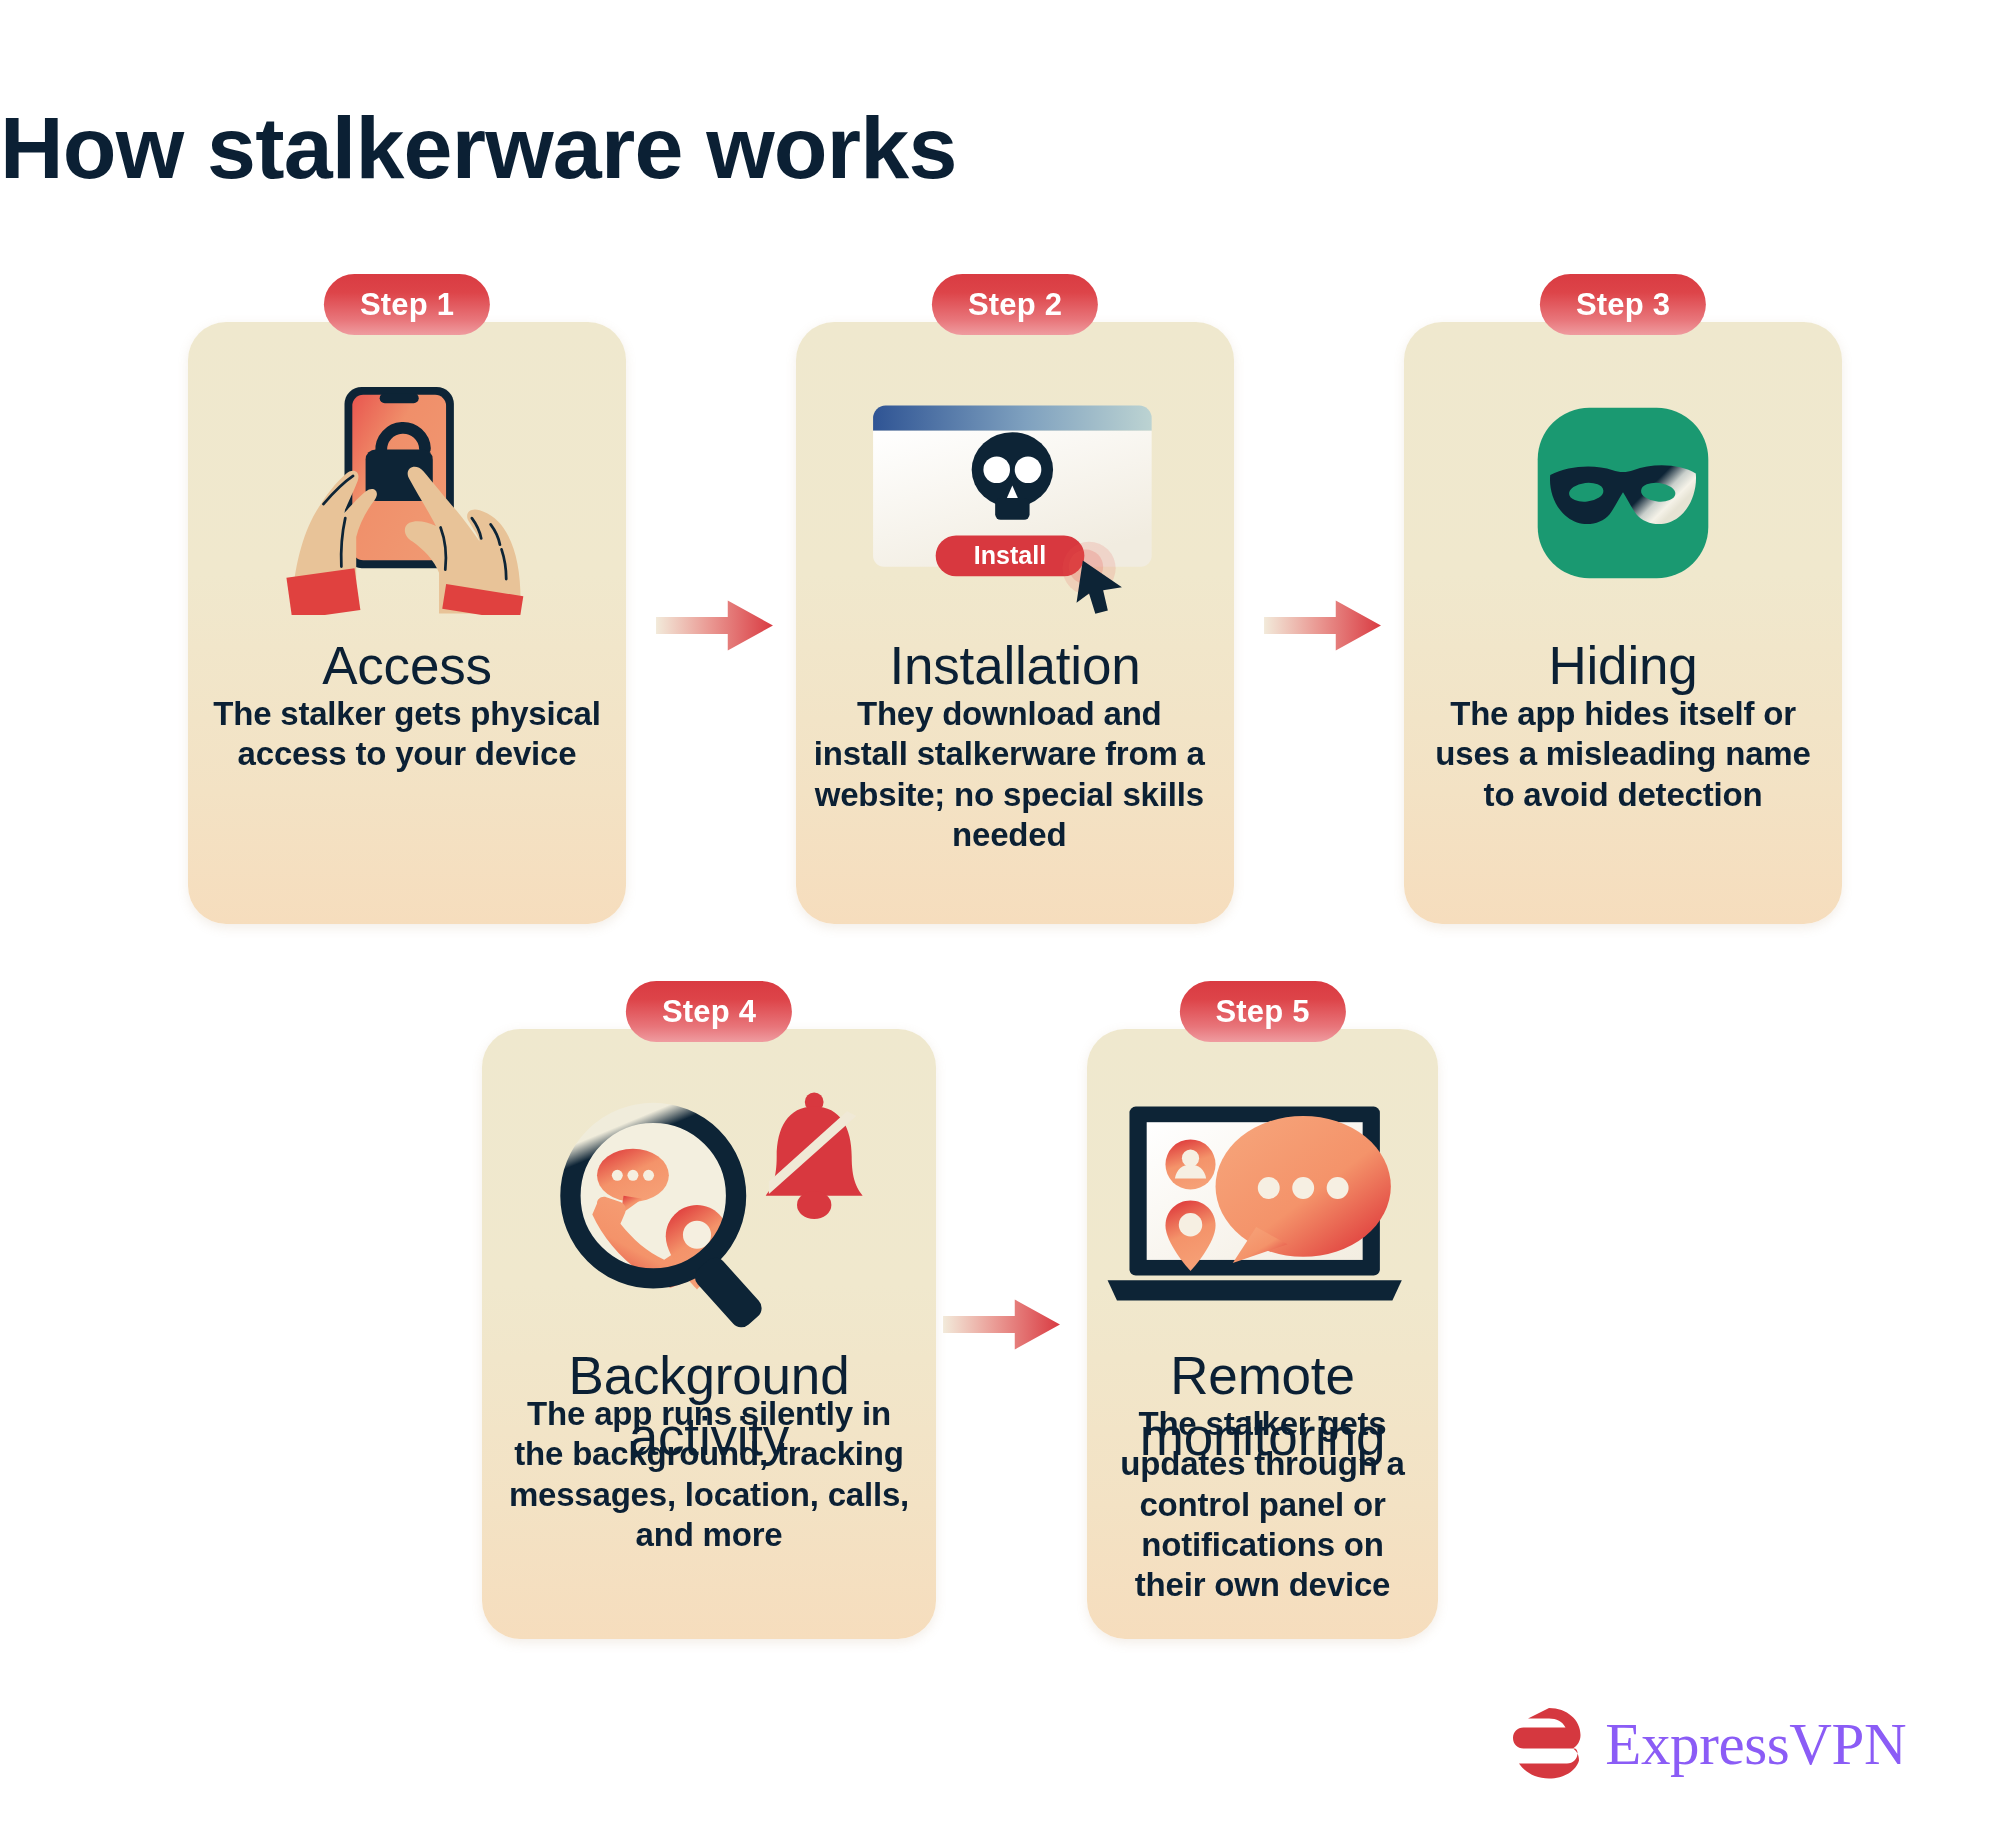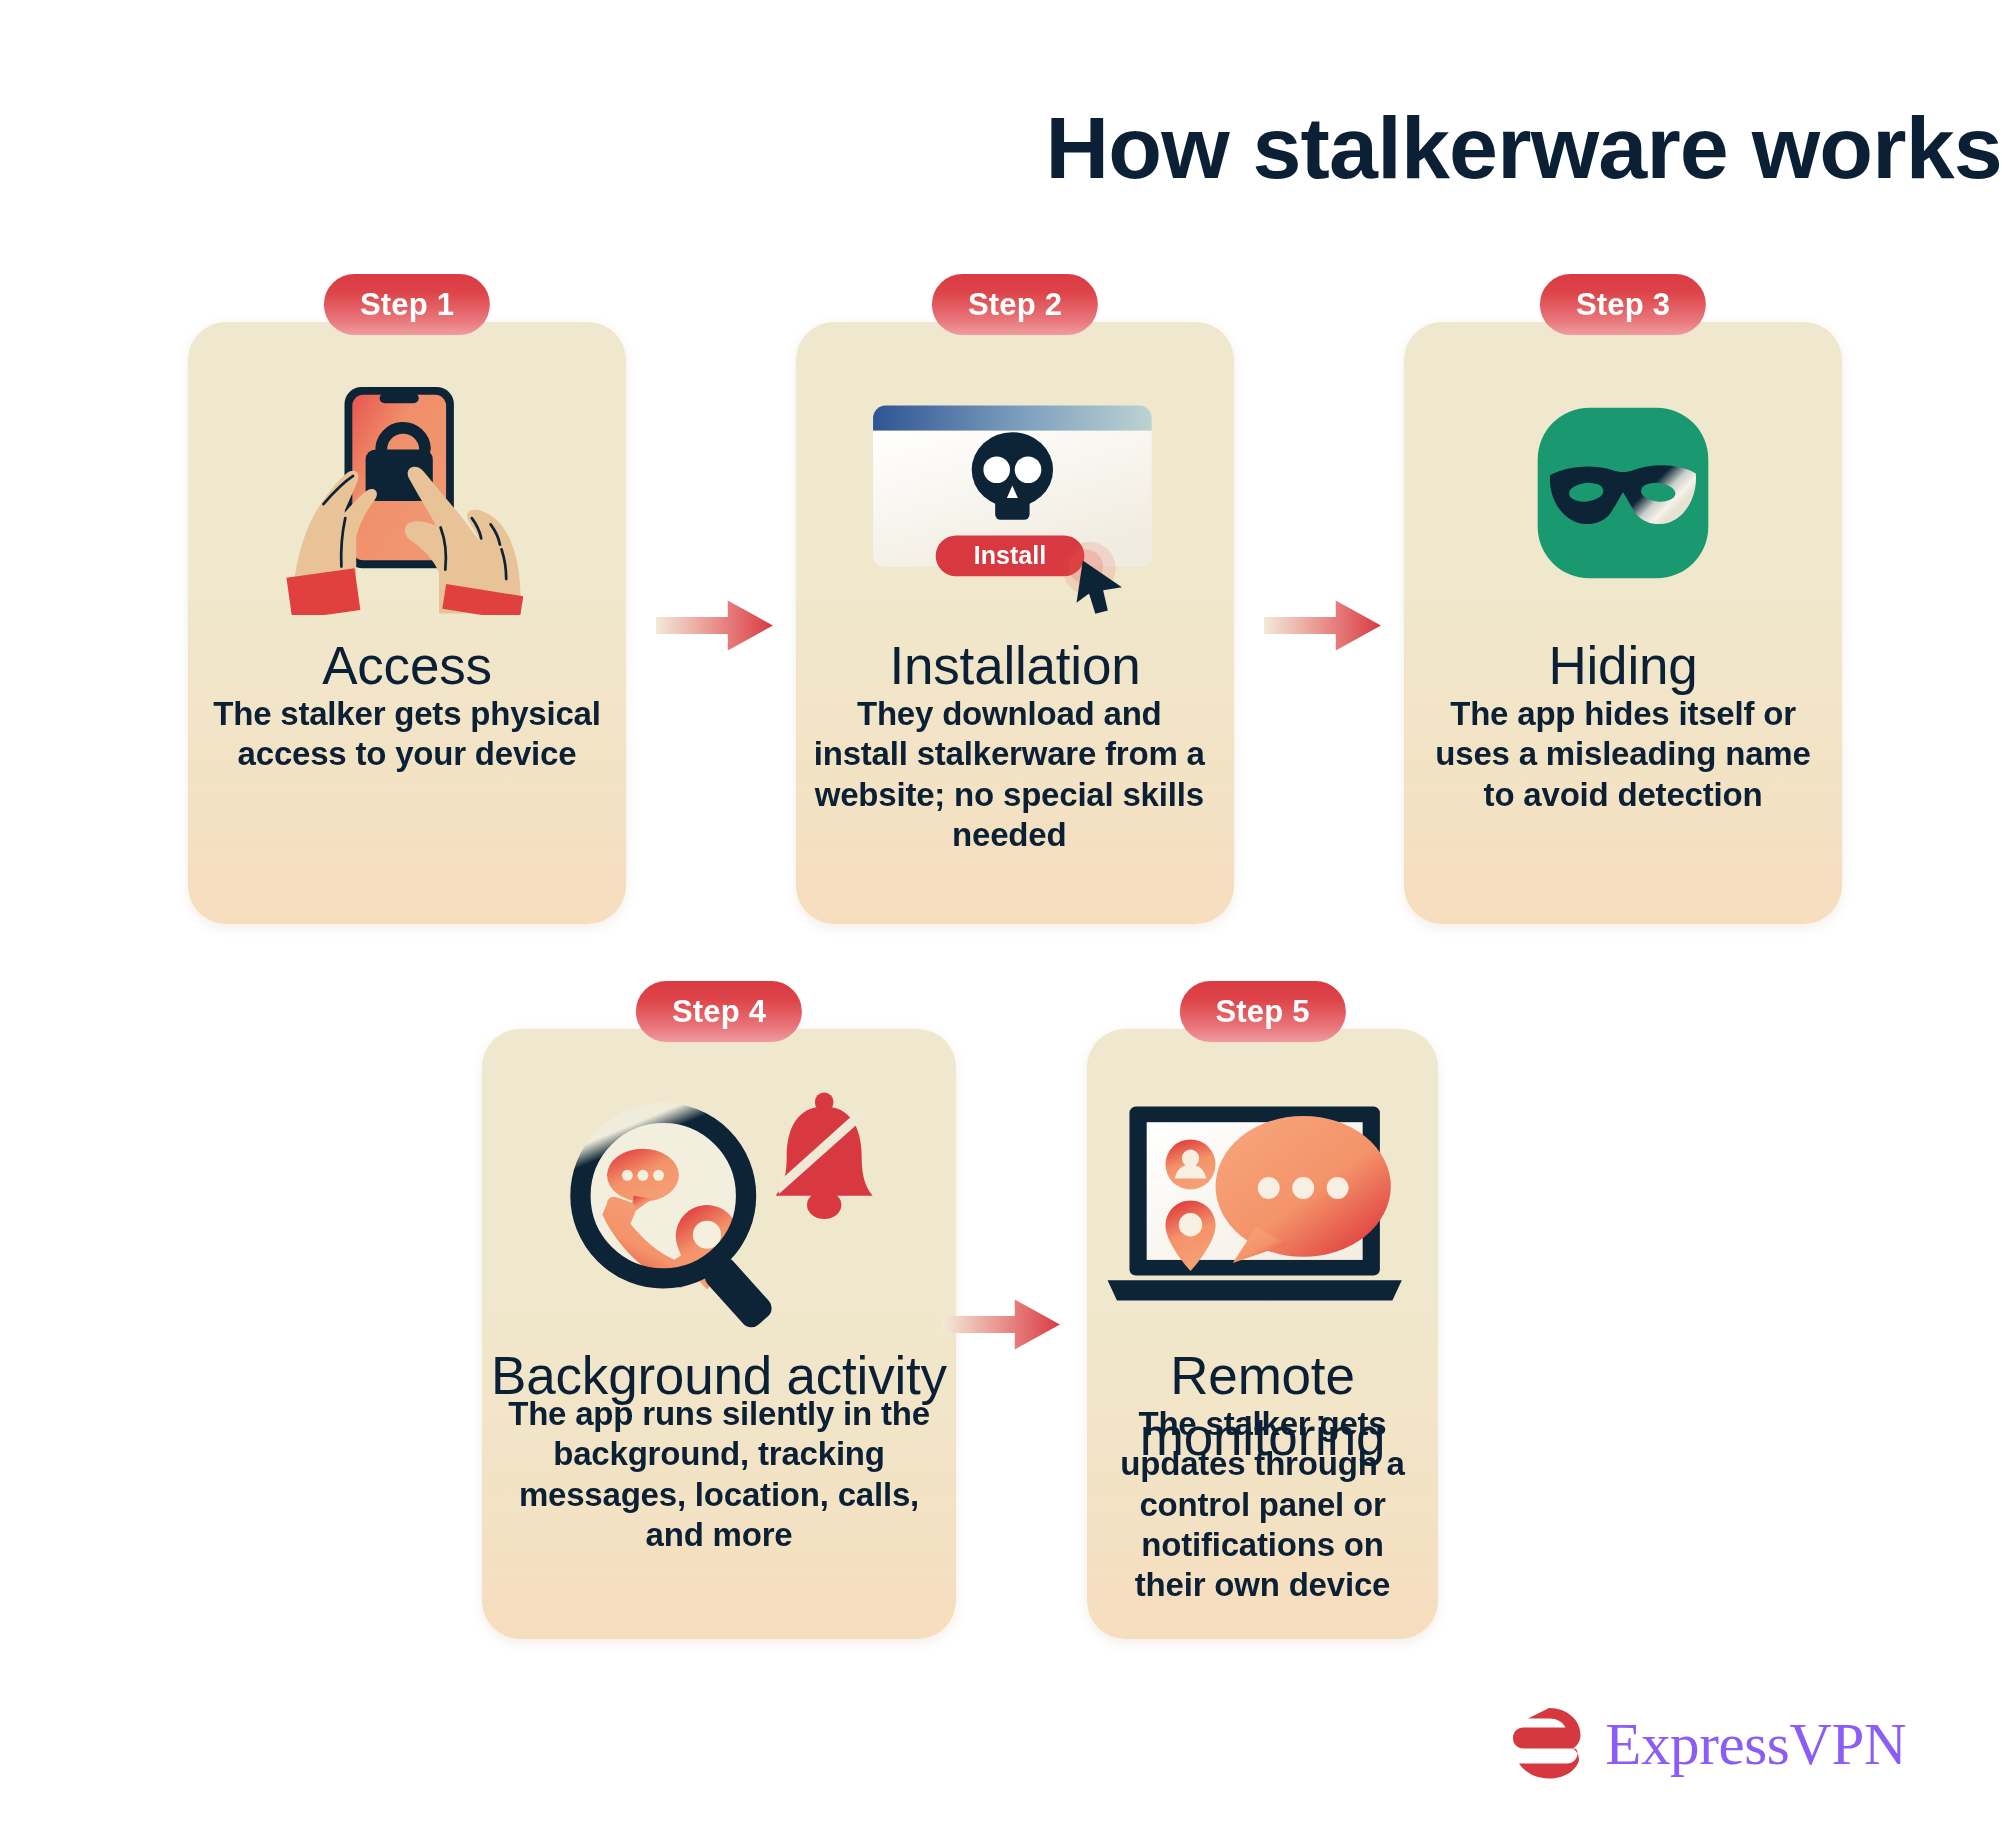--- a/index.html
+++ b/index.html
@@ -9,21 +9,21 @@
     font-family:"Liberation Sans", sans-serif;
     color:#0f2333;
     overflow:hidden;
     position:relative;
   }
   .canvas{position:absolute;left:0;top:0;width:2002px;height:1847px;}
 
   
   .page-title{
     position:absolute;left:0;top:100px;width:2002px;
-    text-align:right;
+    text-align:left;
     font-size:88px;
     font-weight:700;
     letter-spacing:-0.8px;
     color:#0b2034;
     line-height:1.1;
   }
 
   
   .card{
     position:absolute;
@@ -230,21 +230,21 @@
                  C28 134 20 112 22 92 Z" fill="url(#mkshine)"></path>
         <ellipse cx="68" cy="114" rx="22" ry="12" fill="#1a9971" transform="rotate(-6 68 114)"></ellipse>
         <ellipse cx="160" cy="114" rx="22" ry="12" fill="#1a9971" transform="rotate(6 160 114)"></ellipse>
       </svg>
     </div>
 
     <div class="card-title" style="top:313px;">Hiding</div>
     <div class="card-desc" style="top:372px;">The app hides itself or uses a misleading name to avoid detection</div>
   </div>
 
-  <div class="card" style="left:482px;top:1029px;width:454px;height:610px;padding-left:20px;">
+  <div class="card" style="left:482px;top:1029px;width:454px;height:610px;">
     <div class="badge">Step 4</div>
 
     <div class="illus" style="top:47px;height:258px;">
       <svg width="329" height="250" viewBox="0 0 420 320" aria-hidden="true">
         <defs>
           <linearGradient id="mgring" x1="0" y1="0.2" x2="0.25" y2="0.8">
             <stop offset="0" stop-color="#f0ecdb"></stop>
             <stop offset="0.18" stop-color="#0d2436"></stop>
             <stop offset="1" stop-color="#0d2436"></stop>
           </linearGradient>

